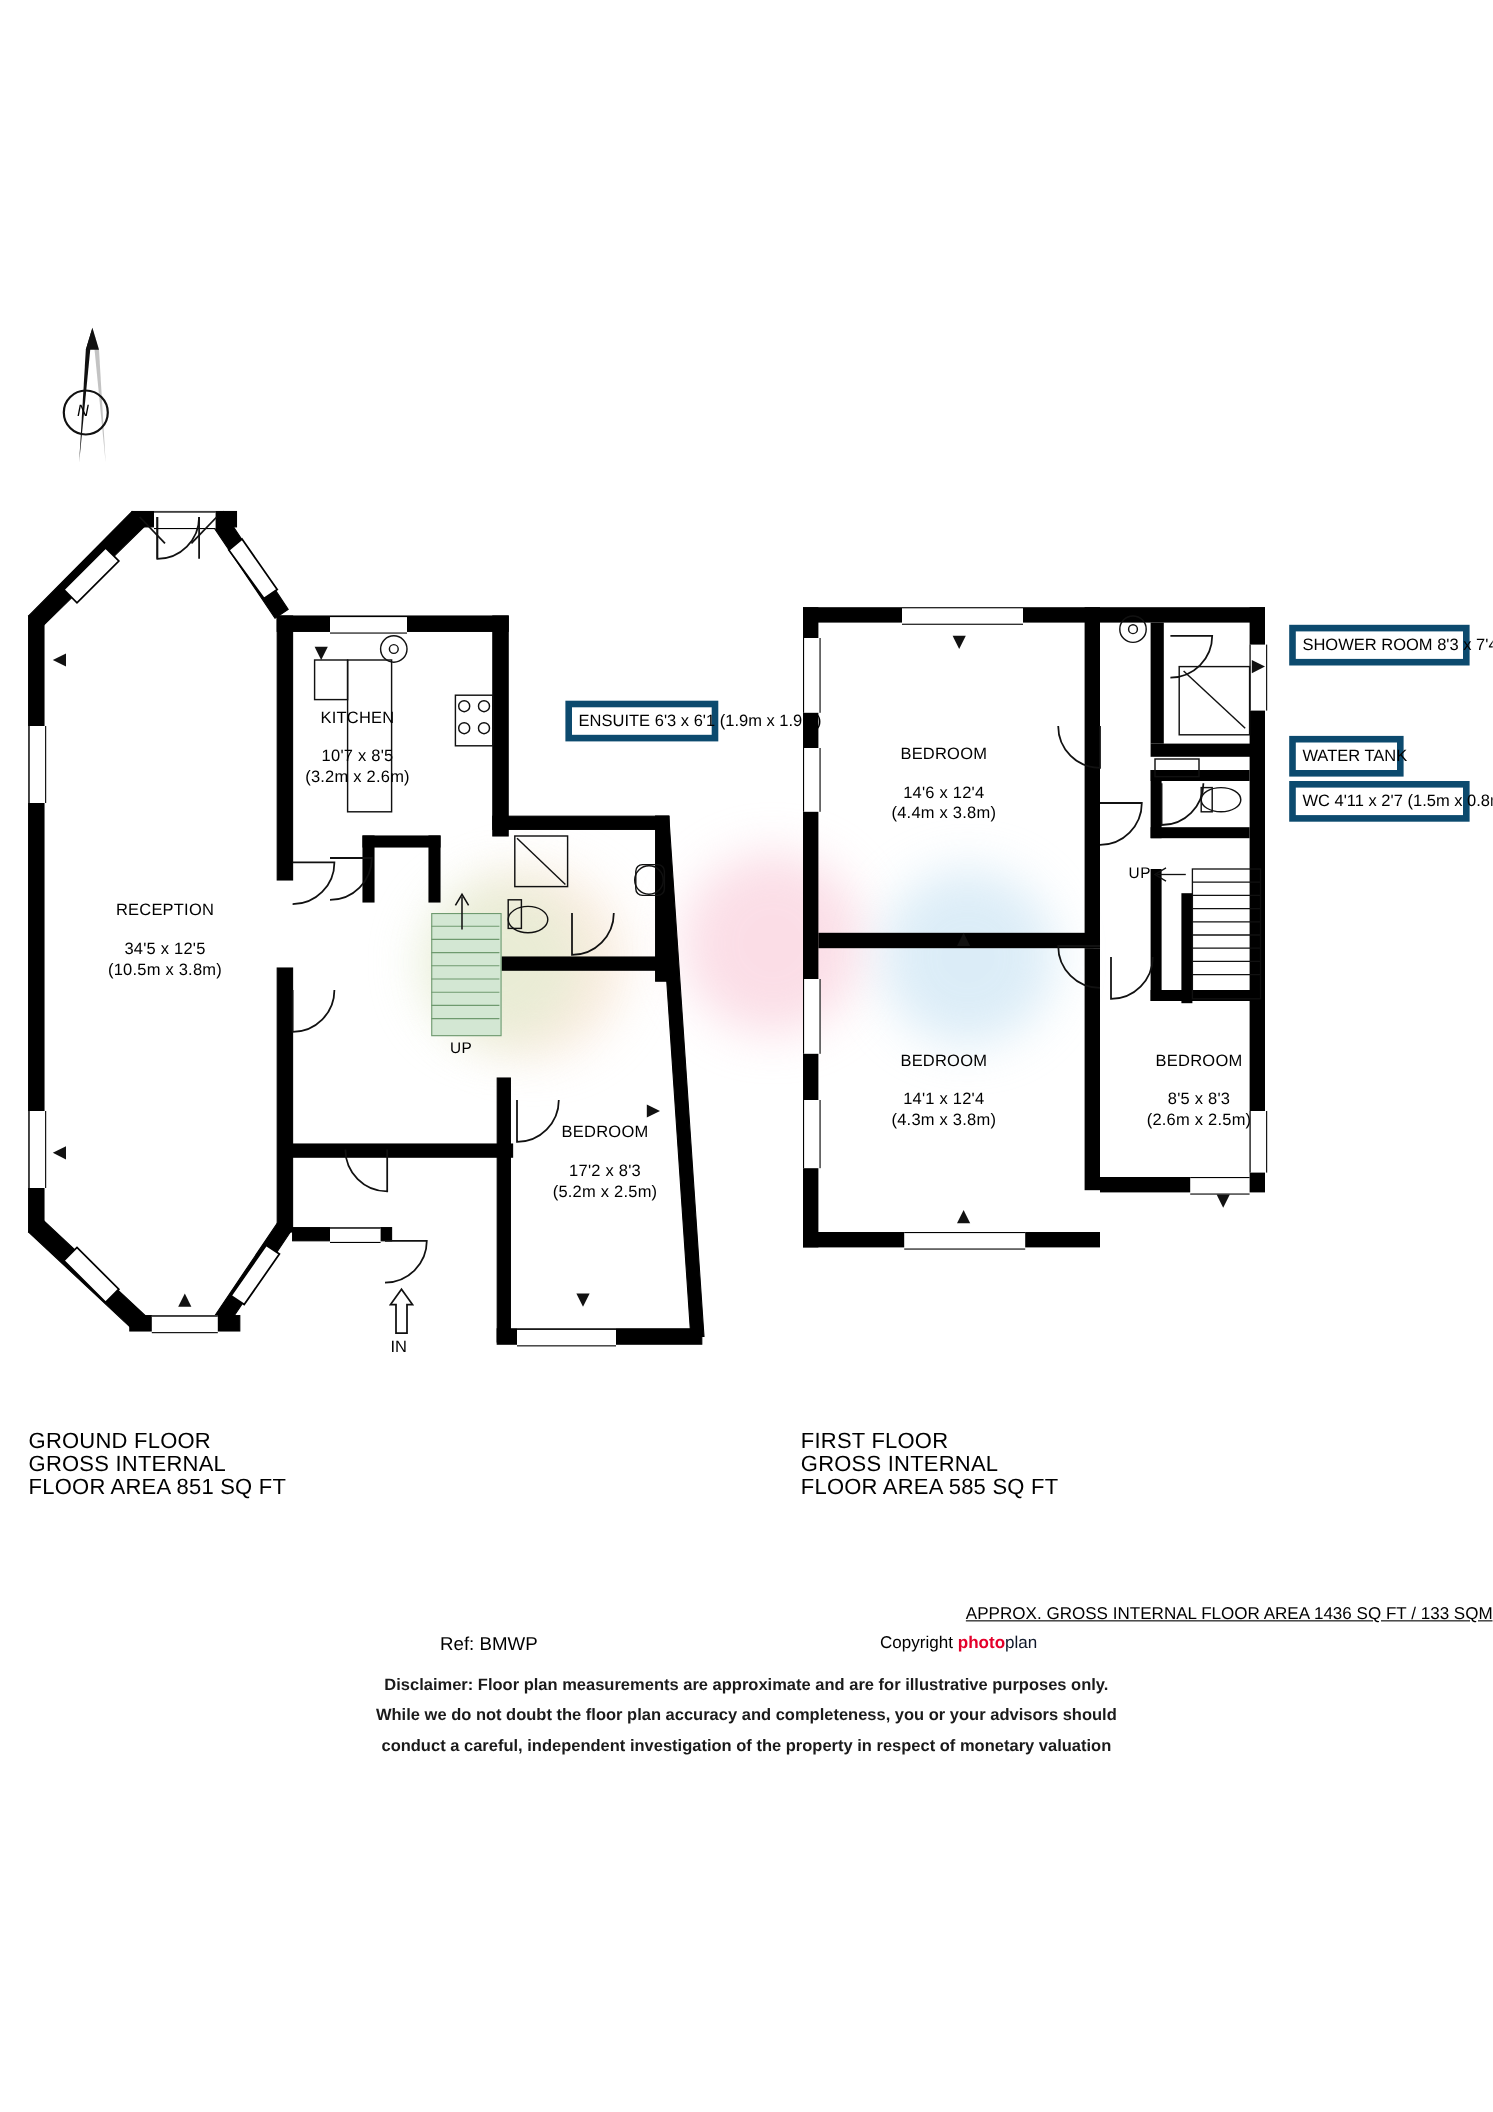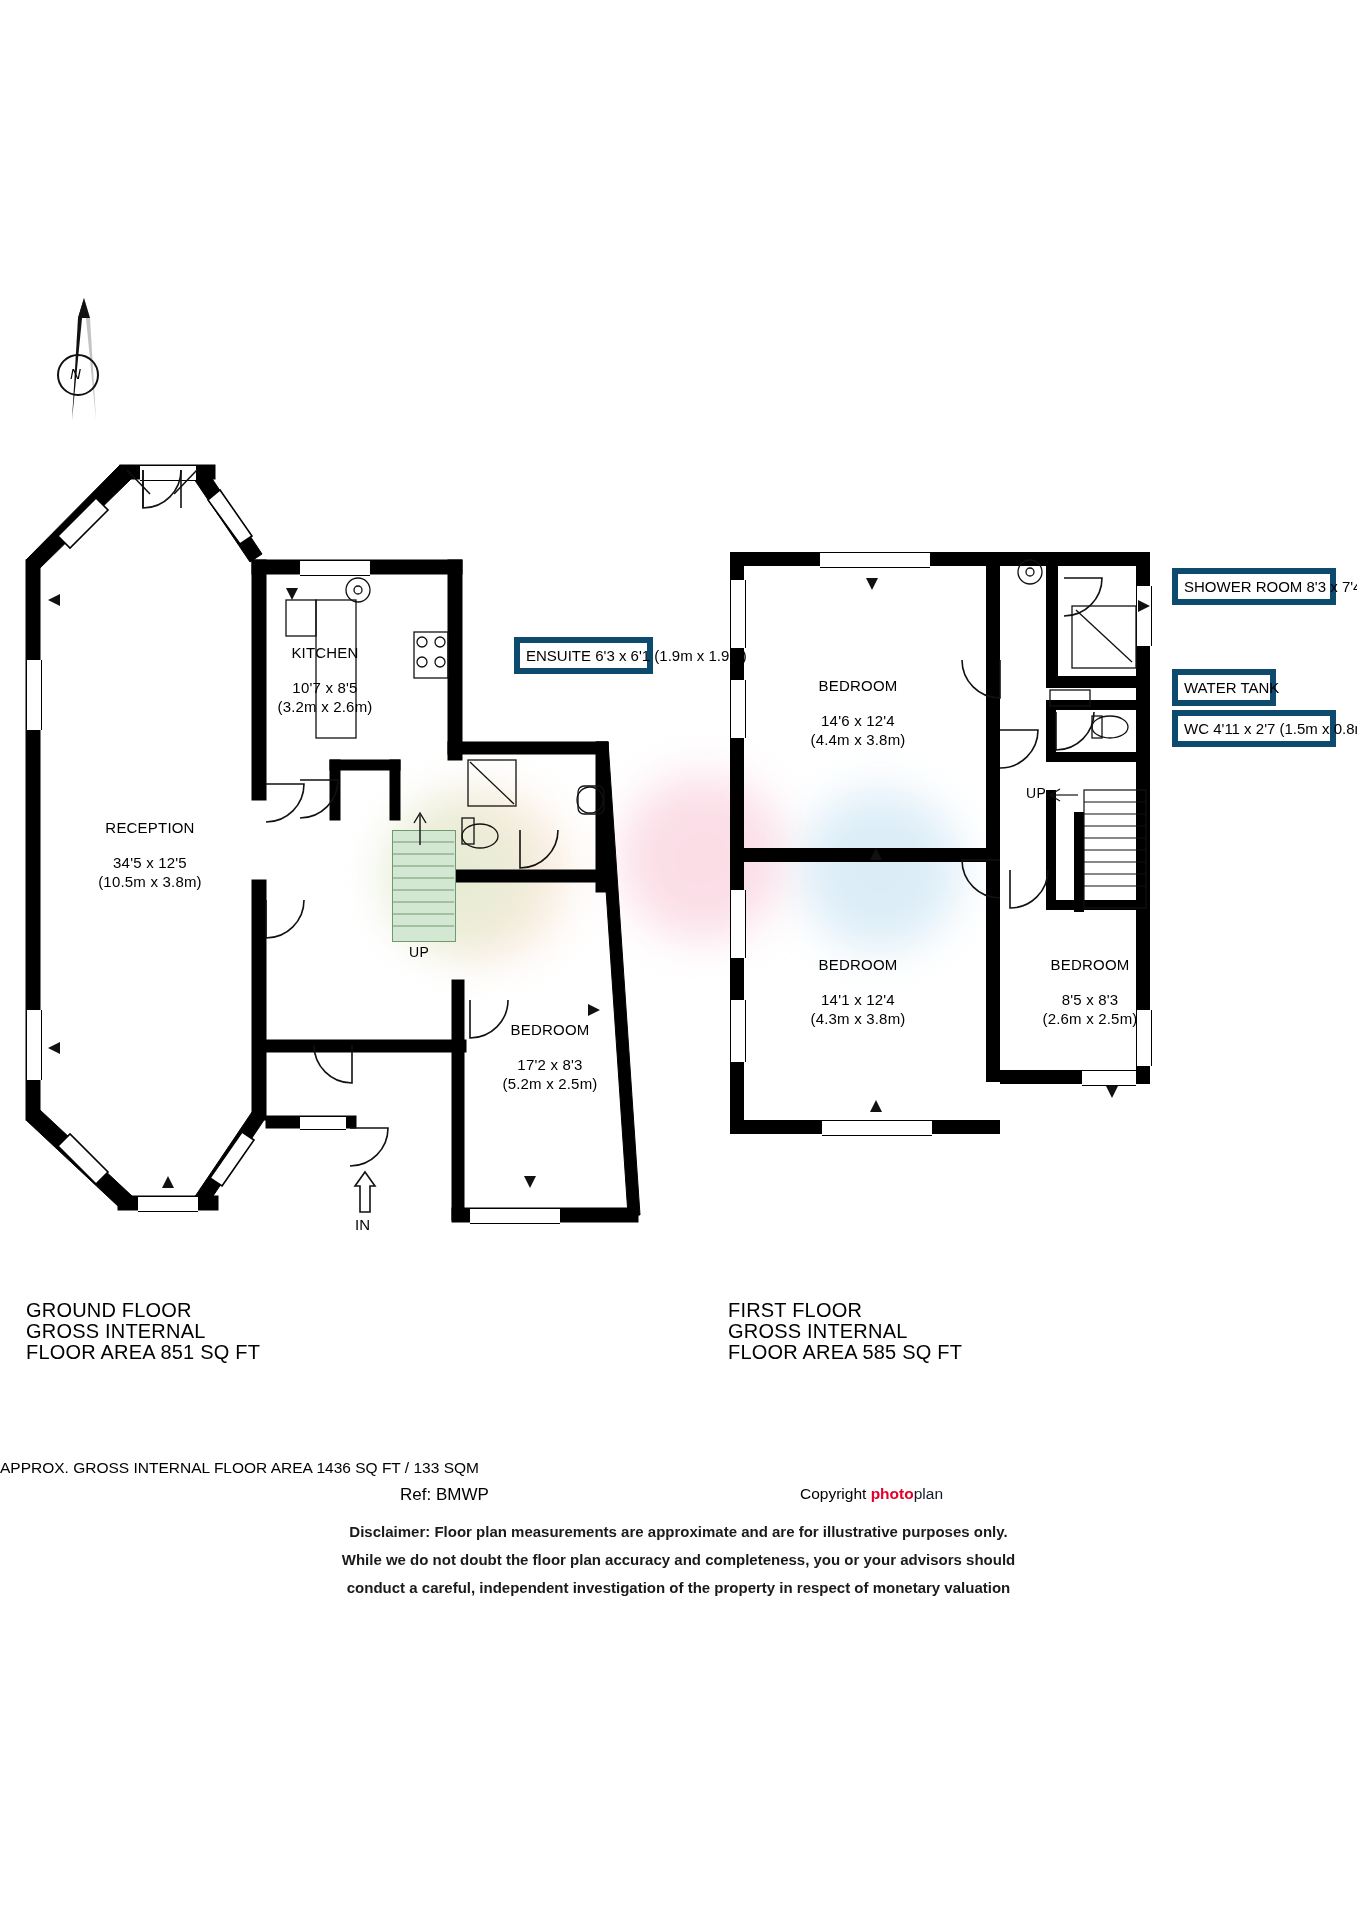--- a/index.html
+++ b/index.html
@@ -46,23 +46,24 @@
   }
   .footer-block {
     position: absolute;
     font-size: 20px;
     line-height: 21px;
     letter-spacing: 0.2px;
   }
   .center-text {
     position: absolute;
     width: 100%;
-    text-align: left;
+    text-align: right;
     font-size: 15.5px;
     line-height: 26px;
+    text-decoration: underline;
   }
   .disc {
     position: absolute;
     width: 100%;
     text-align: center;
     font-size: 15px;
     line-height: 27px;
     color: #1a1a1a;
     font-weight: bold;
   }

